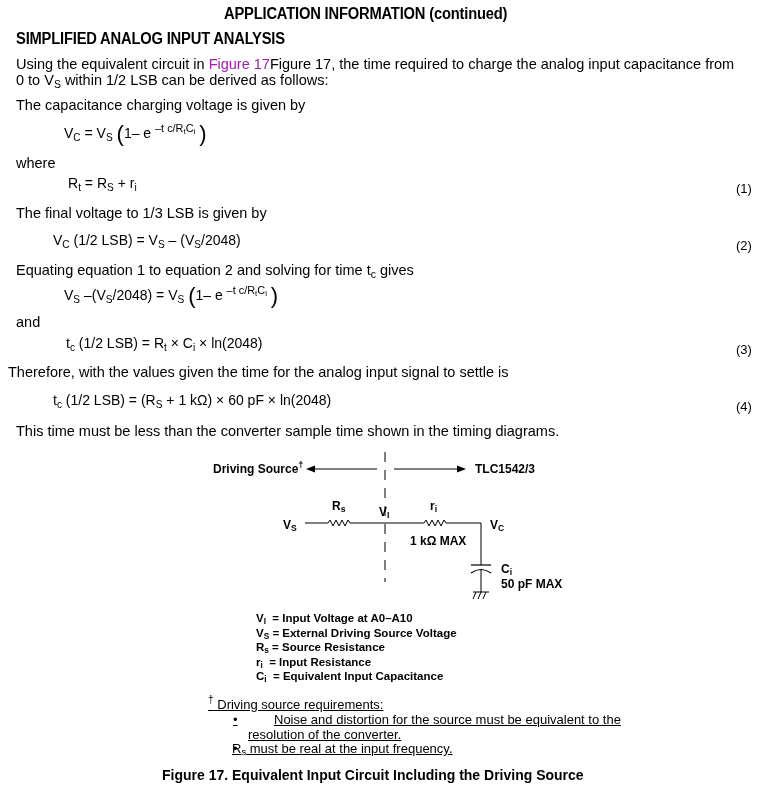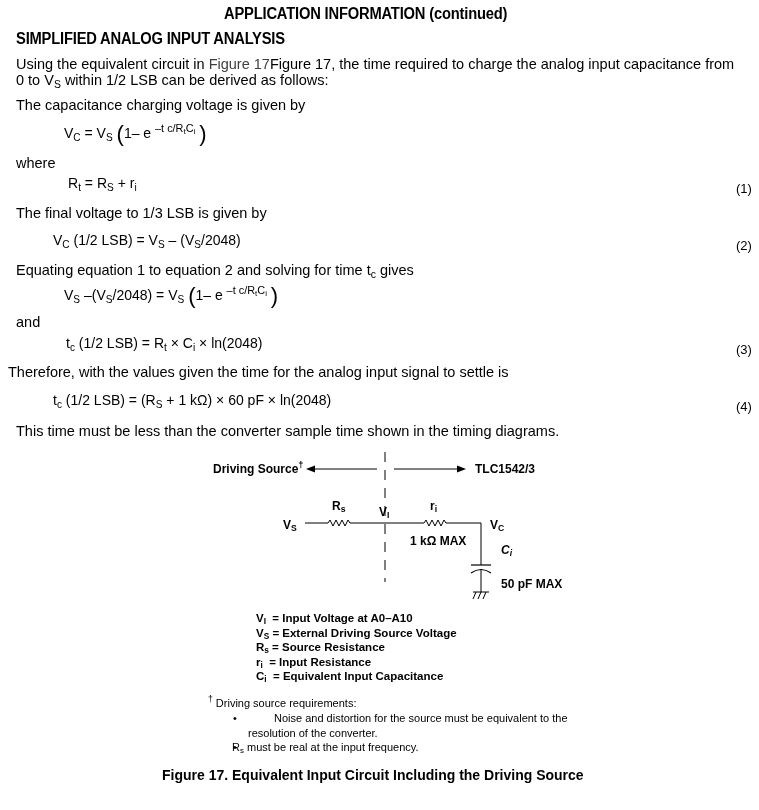--- a/index.html
+++ b/index.html
@@ -3,27 +3,27 @@
 <meta charset="utf-8">
 <style>
   html, body { margin: 0; padding: 0; background: #ffffff; }
   body { width: 759px; height: 810px; position: relative; overflow: hidden;
          font-family: "Liberation Sans", sans-serif; color: #000; }
   .abs { position: absolute; white-space: nowrap; }
   .hdr { font-family: "Liberation Sans", sans-serif; font-size: 16px; font-weight: bold; letter-spacing: -0.2px; transform: scaleX(0.92); transform-origin: left top; }
   .body { font-size: 14.5px; }
   .eq { font-size: 14px; }
   .eqnum { font-size: 13px; }
-  .link { color: #404040; }
+  .link { color: #a21caf; }
   sub { font-size: 0.72em; vertical-align: -0.25em; line-height: 0; }
   sup { font-size: 0.78em; vertical-align: 0.55em; line-height: 0; }
   .paren { font-size: 22px; vertical-align: -3px; line-height: 0; }
   .fig { font-weight: bold; font-size: 12px; }
   .legend { font-weight: bold; font-size: 11.5px; }
-  .note { font-size: 11px; }
+  .note { font-size: 13px; text-decoration: underline; }
   .caption { font-weight: bold; font-size: 14px; }
   svg { position: absolute; left: 0; top: 0; }
 </style>
 </head>
 <body>
 
 <div class="abs hdr" style="left:224px;top:5px;">APPLICATION INFORMATION (continued)</div>
 <div class="abs hdr" style="left:16px;top:30px;">SIMPLIFIED ANALOG INPUT ANALYSIS</div>
 
 <div class="abs body" style="left:16px;top:56px;">
@@ -114,21 +114,21 @@
   <span>Driving Source</span><sup>†</sup>
 </div>
 <div class="abs fig" style="left:475px;top:462px;">TLC1542/3</div>
 
 <div class="abs fig" style="left:332px;top:499px;"><span>R</span><sub>s</sub></div>
 <div class="abs fig" style="left:379px;top:505px;"><span>V</span><sub>I</sub></div>
 <div class="abs fig" style="left:430px;top:499px;"><span>r</span><sub>i</sub></div>
 <div class="abs fig" style="left:283px;top:518px;"><span>V</span><sub>S</sub></div>
 <div class="abs fig" style="left:490px;top:518px;"><span>V</span><sub>C</sub></div>
 <div class="abs fig" style="left:410px;top:534px;">1 kΩ MAX</div>
-<div class="abs fig" style="left:501px;top:543px;font-style:italic;"><span>C</span><sub>i</sub></div>
+<div class="abs fig" style="left:501px;top:562px;"><span>C</span><sub>i</sub></div>
 <div class="abs fig" style="left:501px;top:577px;">50 pF MAX</div>
 
 <div class="abs legend" style="left:256px;top:611px;line-height:14.5px;">
   <div><span>V</span><sub>I</sub><span style="white-space:pre">  = Input Voltage at A0–A10</span></div>
   <div><span>V</span><sub>S</sub><span style="white-space:pre"> = External Driving Source Voltage</span></div>
   <div><span>R</span><sub>s</sub><span style="white-space:pre"> = Source Resistance</span></div>
   <div><span>r</span><sub>i</sub><span style="white-space:pre">  = Input Resistance</span></div>
   <div><span>C</span><sub>i</sub><span style="white-space:pre">  = Equivalent Input Capacitance</span></div>
 </div>
 

